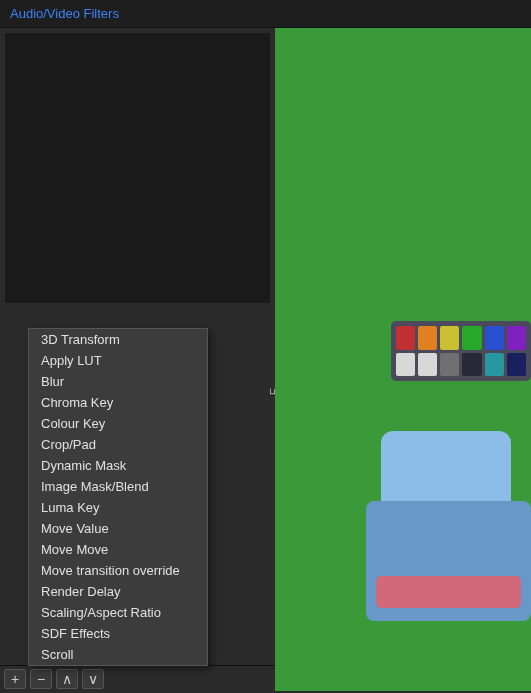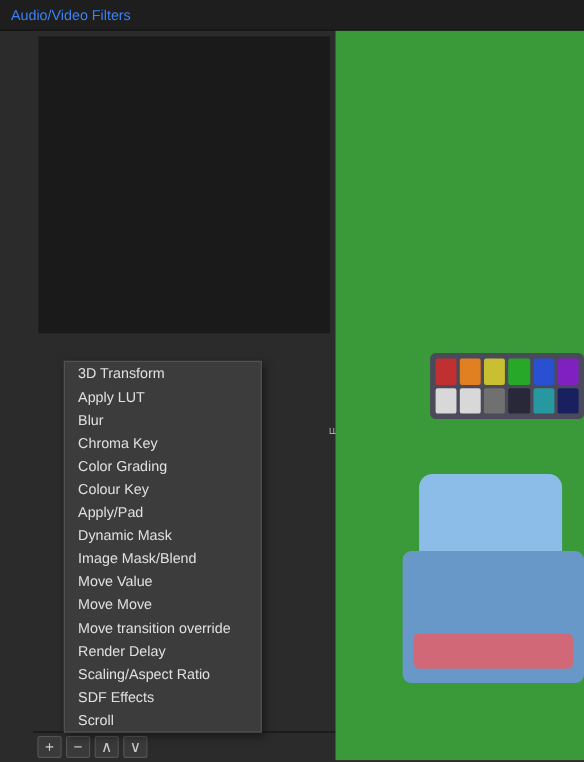--- a/index.html
+++ b/index.html
@@ -24,21 +24,20 @@
       padding: 6px 10px;
       font-size: 13px;
       color: #3b82f6;
       border-bottom: 1px solid #111;
     }
 
     .main-area {
       display: flex;
       height: calc(693px - 30px);
       position: relative;
-      margin-left: 30px;
     }
 
     .left-panel {
       width: 275px;
       background: #2b2b2b;
       display: flex;
       flex-direction: column;
       position: relative;
     }
 
@@ -154,25 +153,25 @@
 
     <div class="filter-list-area"></div>
 
     <span class="edit-label">E</span>
 
     <div class="dropdown-menu">
       <div class="dropdown-item">3D Transform</div>
       <div class="dropdown-item">Apply LUT</div>
       <div class="dropdown-item">Blur</div>
       <div class="dropdown-item">Chroma Key</div>
-      <div class="dropdown-item">Color Grading</div>
       <div class="dropdown-item">Colour Key</div>
-      <div class="dropdown-item">Apply/Pad</div>
+      <div class="dropdown-item">Crop/Pad</div>
       <div class="dropdown-item">Dynamic Mask</div>
       <div class="dropdown-item">Image Mask/Blend</div>
+      <div class="dropdown-item">Luma Key</div>
       <div class="dropdown-item">Move Value</div>
       <div class="dropdown-item">Move Move</div>
       <div class="dropdown-item">Move transition override</div>
       <div class="dropdown-item">Render Delay</div>
       <div class="dropdown-item">Scaling/Aspect Ratio</div>
       <div class="dropdown-item">SDF Effects</div>
       <div class="dropdown-item">Scroll</div>
 
     </div>
 

